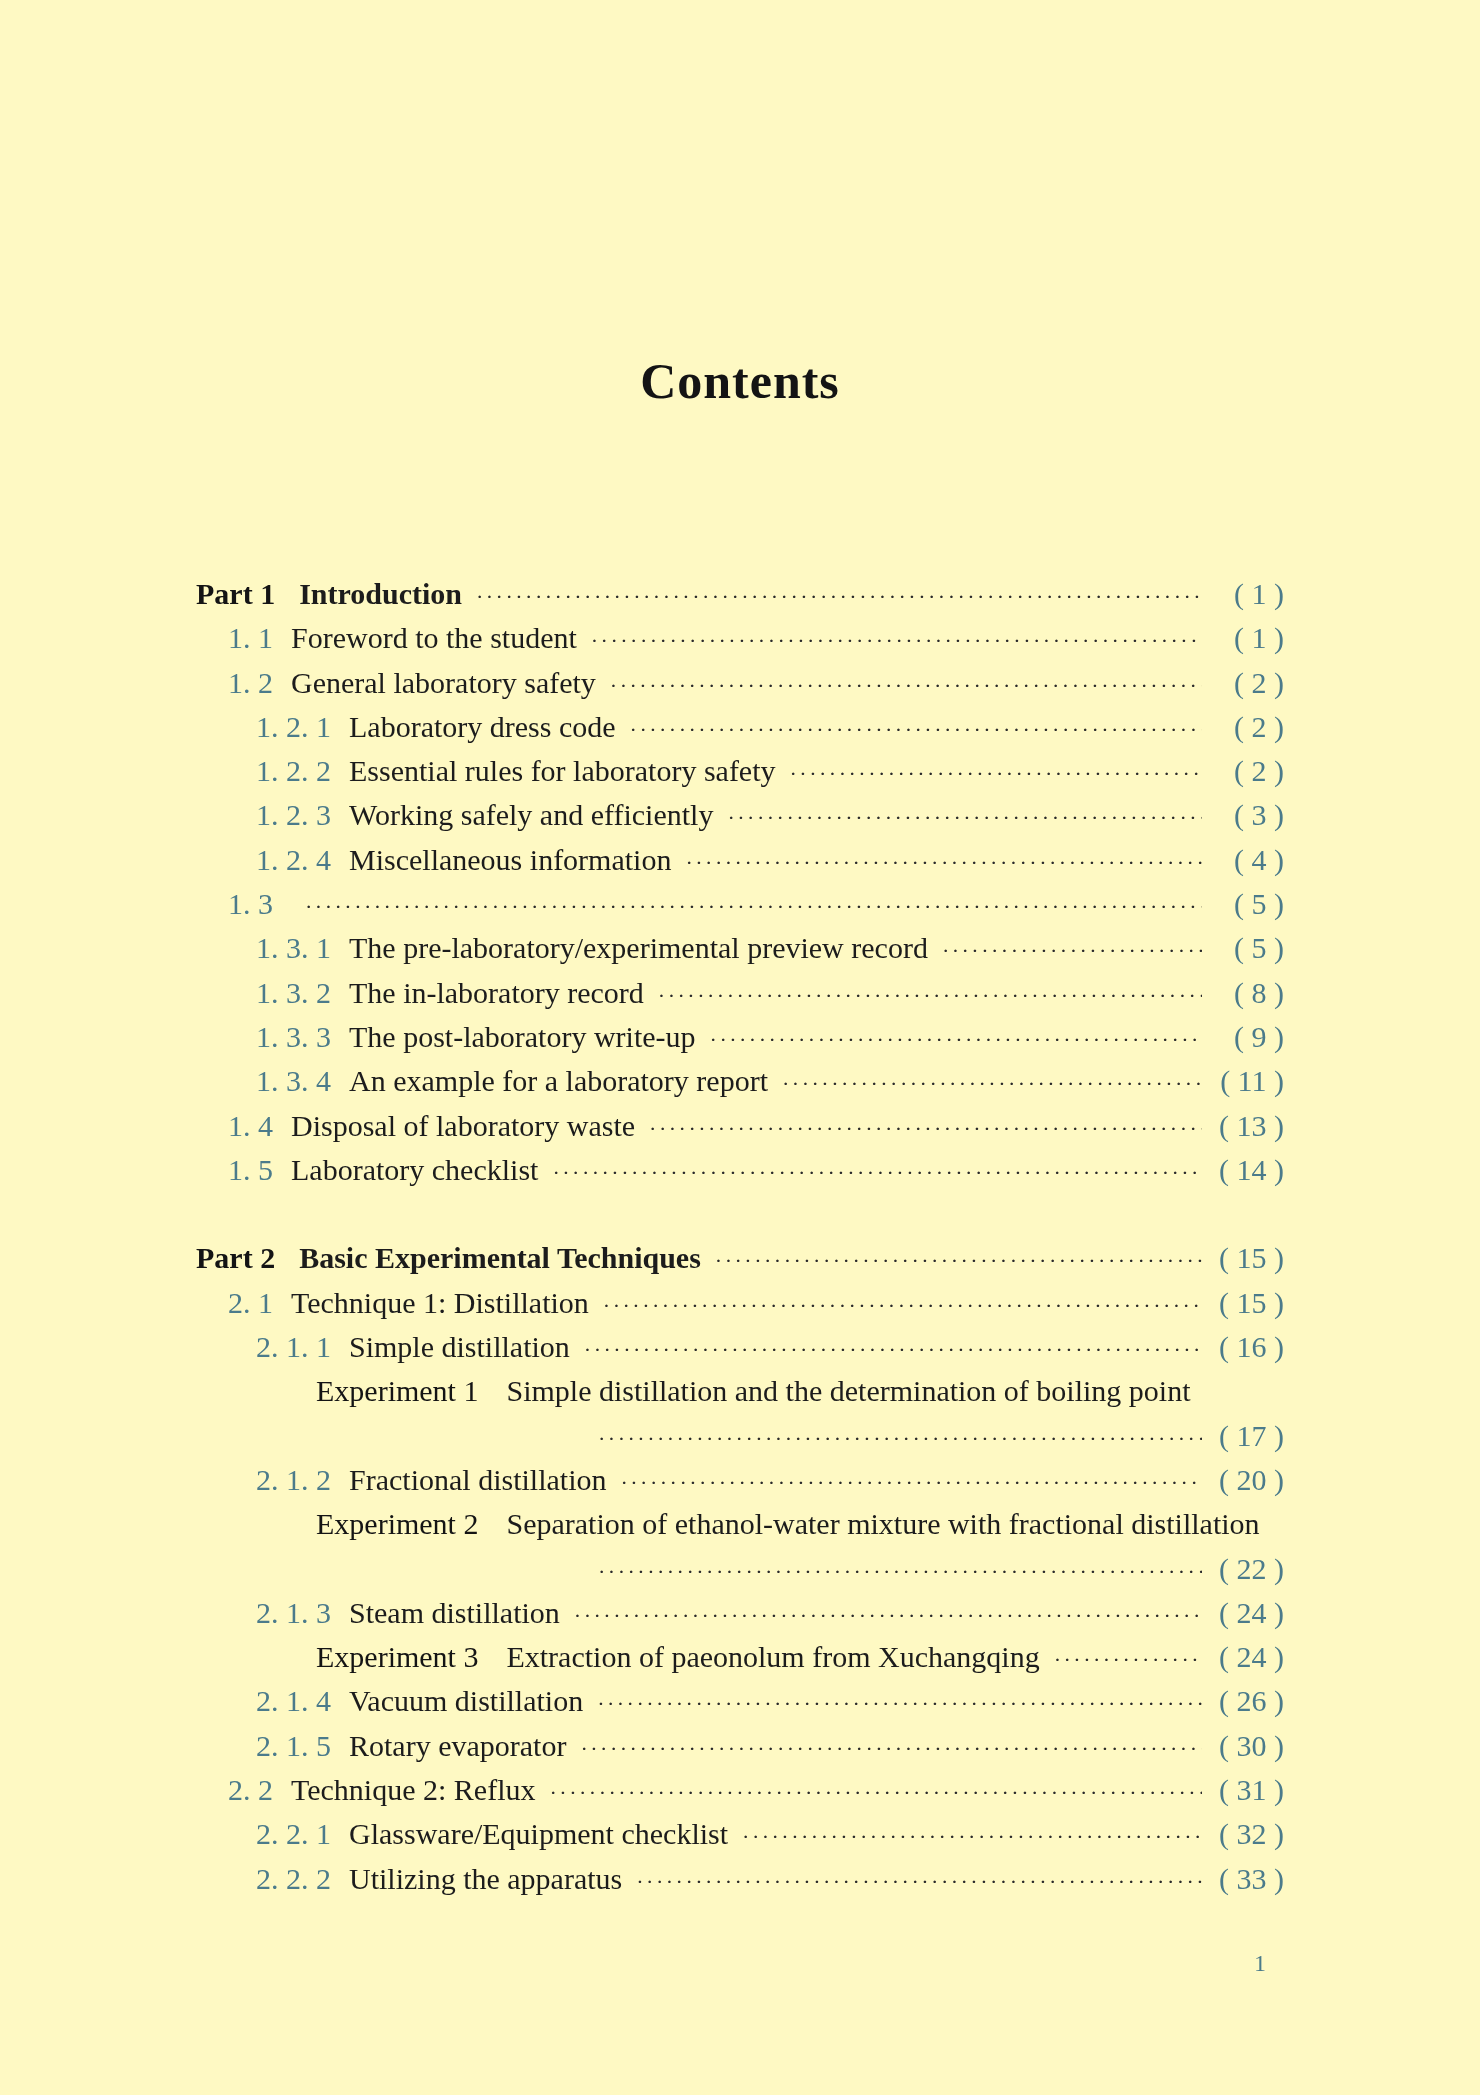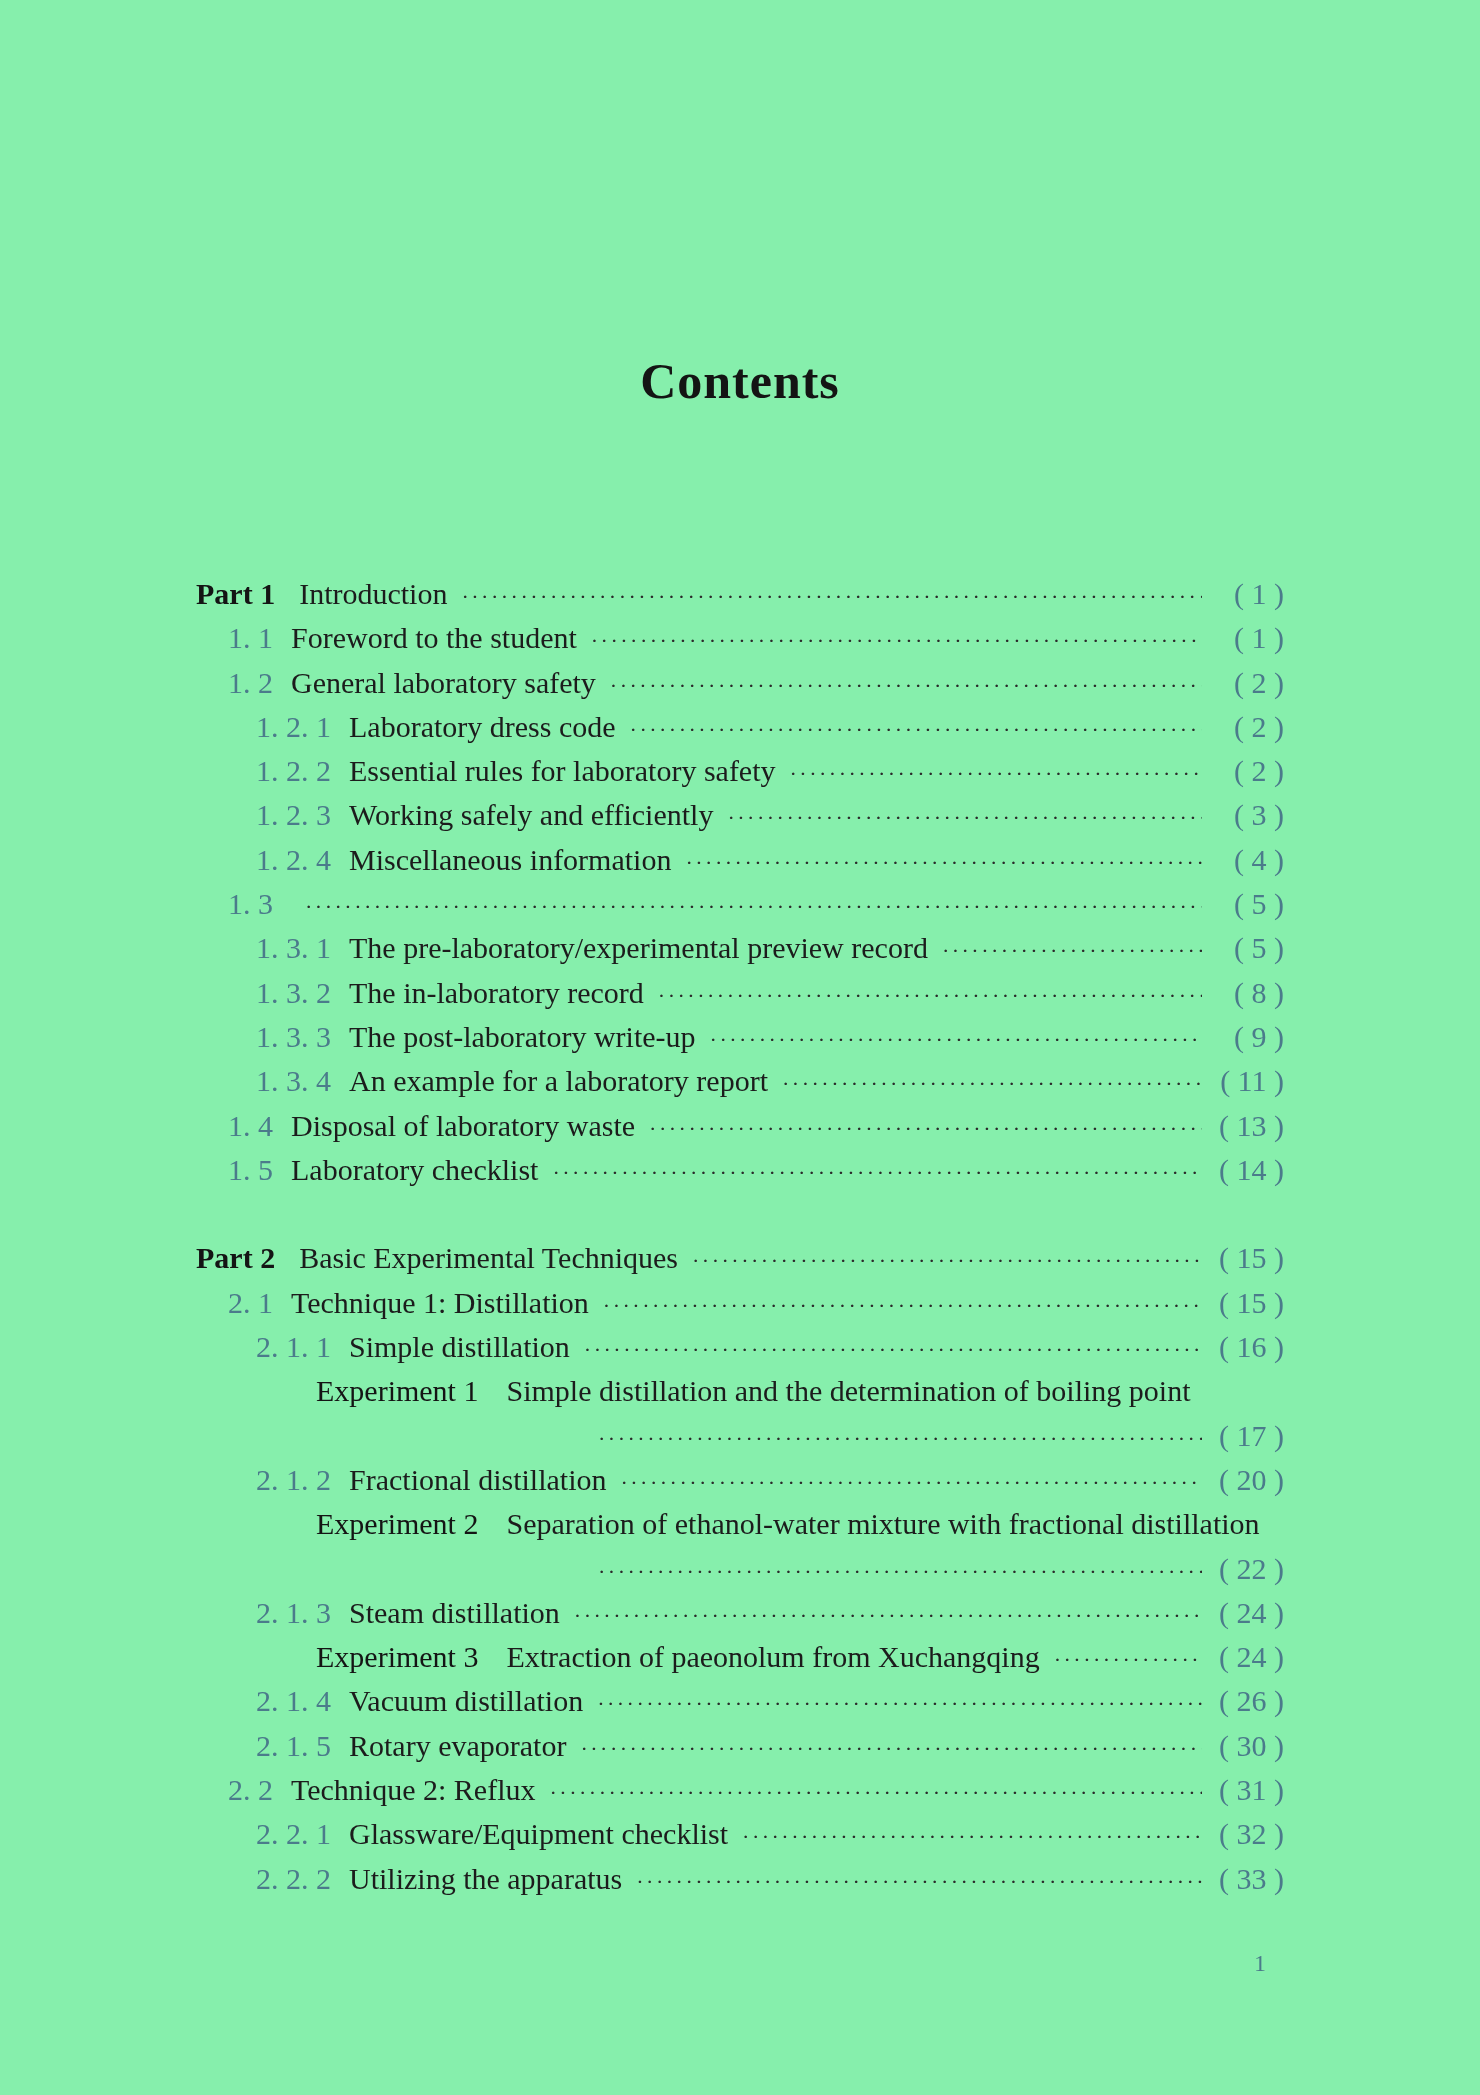--- a/index.html
+++ b/index.html
@@ -8,21 +8,21 @@
     width: 1480px;
     height: 2095px;
     position: relative;
     font-family: "Liberation Serif", "DejaVu Serif", serif;
     color: #1c1c1c;
     overflow: hidden;
   }
   .page-canvas {
     width: 1480px;
     height: 2095px;
-    background: #86efac;
+    background: #fef9c3;
     position: relative;
   }
   .doc-title {
     text-align: center;
     padding-top: 352px;
     font-size: 50px;
     font-weight: bold;
     letter-spacing: 1px;
     color: #141414;
   }
@@ -53,21 +53,21 @@
     color: #141414;
     font-weight: bold;
     margin-right: 24px;
   }
   .row.exp .num {
     color: #141414;
     margin-right: 28px;
     margin-left: 28px;
   }
   .label { color: #1c1c1c; }
-  .row.part .label { font-weight: normal; }
+  .row.part .label { font-weight: bold; }
 
   .leader {
     flex: 1 1 auto;
     overflow: hidden;
     white-space: nowrap;
     margin: 0 10px 0 14px;
     color: #2a2a2a;
     min-width: 30px;
   }
   .leader::after {

